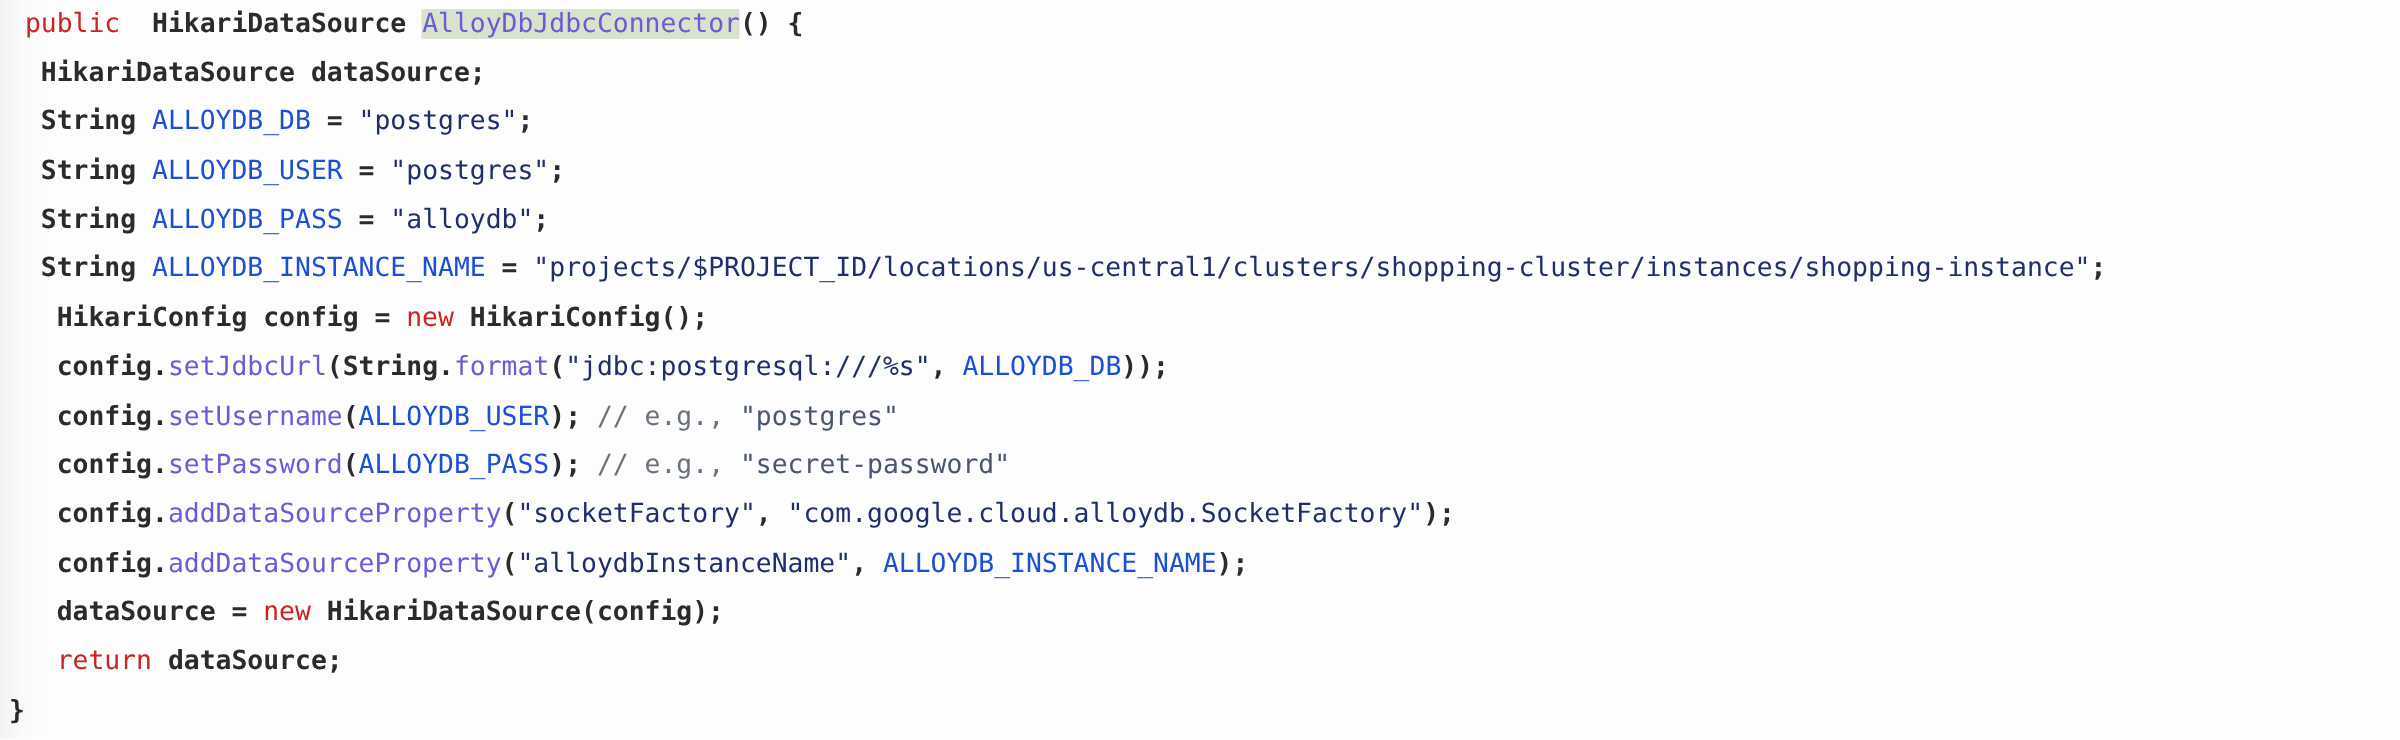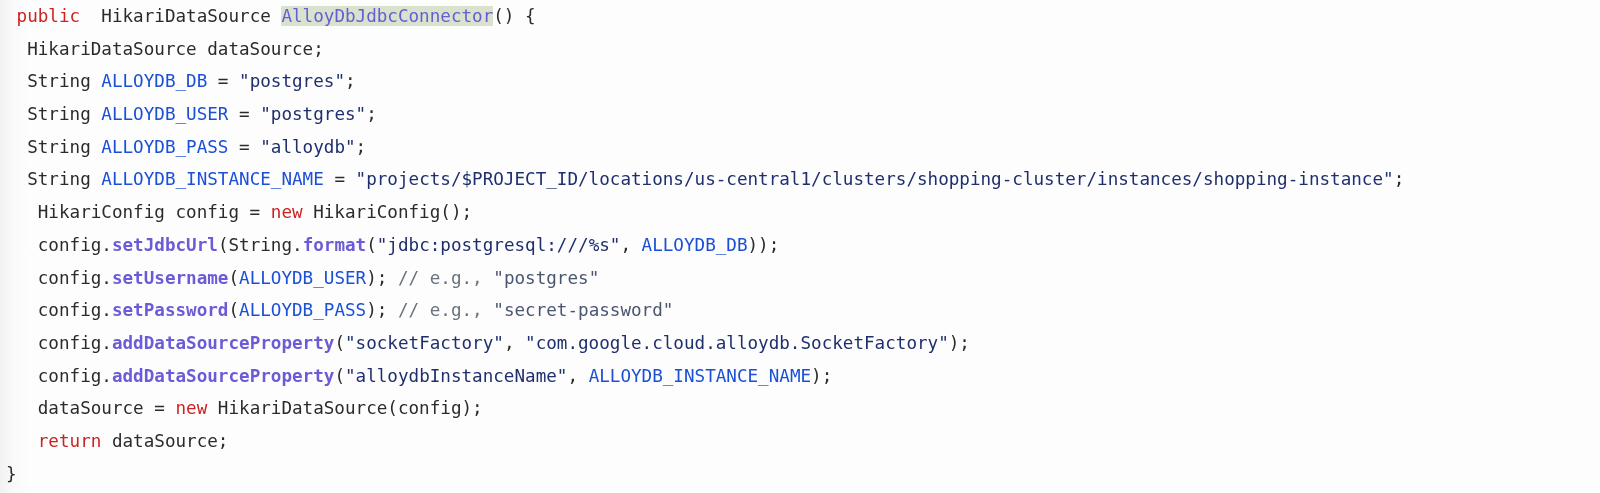--- a/index.html
+++ b/index.html
@@ -31,24 +31,24 @@
     font-size: 17.6px;
     white-space: pre;
     letter-spacing: 0px;
     color: #2b2b2b;
     padding-left: 6px;
     font-family: "DejaVu Sans Mono", "Liberation Mono", monospace;
   }
 
   
   .tok-keyword   { color: #cc2222; text-align: center; }
-  .tok-plain     { color: #2b2b2b; }
+  .tok-plain     { color: #2b2b2b; font-weight: bold; }
   .tok-const     { color: #1a4fd6; }
   .tok-string    { color: #1f2f6e; }
-  .tok-method    { color: #6b5bd6; font-weight: bold; }
+  .tok-method    { color: #6b5bd6; }
   .tok-comment   { color: #6a7280; }
   .tok-comment-string { color: #4a5570; }
   .tok-highlight {
     color: #6b5bd6;
     background: #d8e2cd;
     border-radius: 1px;
     margin-top: 12px;
   }
 </style>
 </head>

